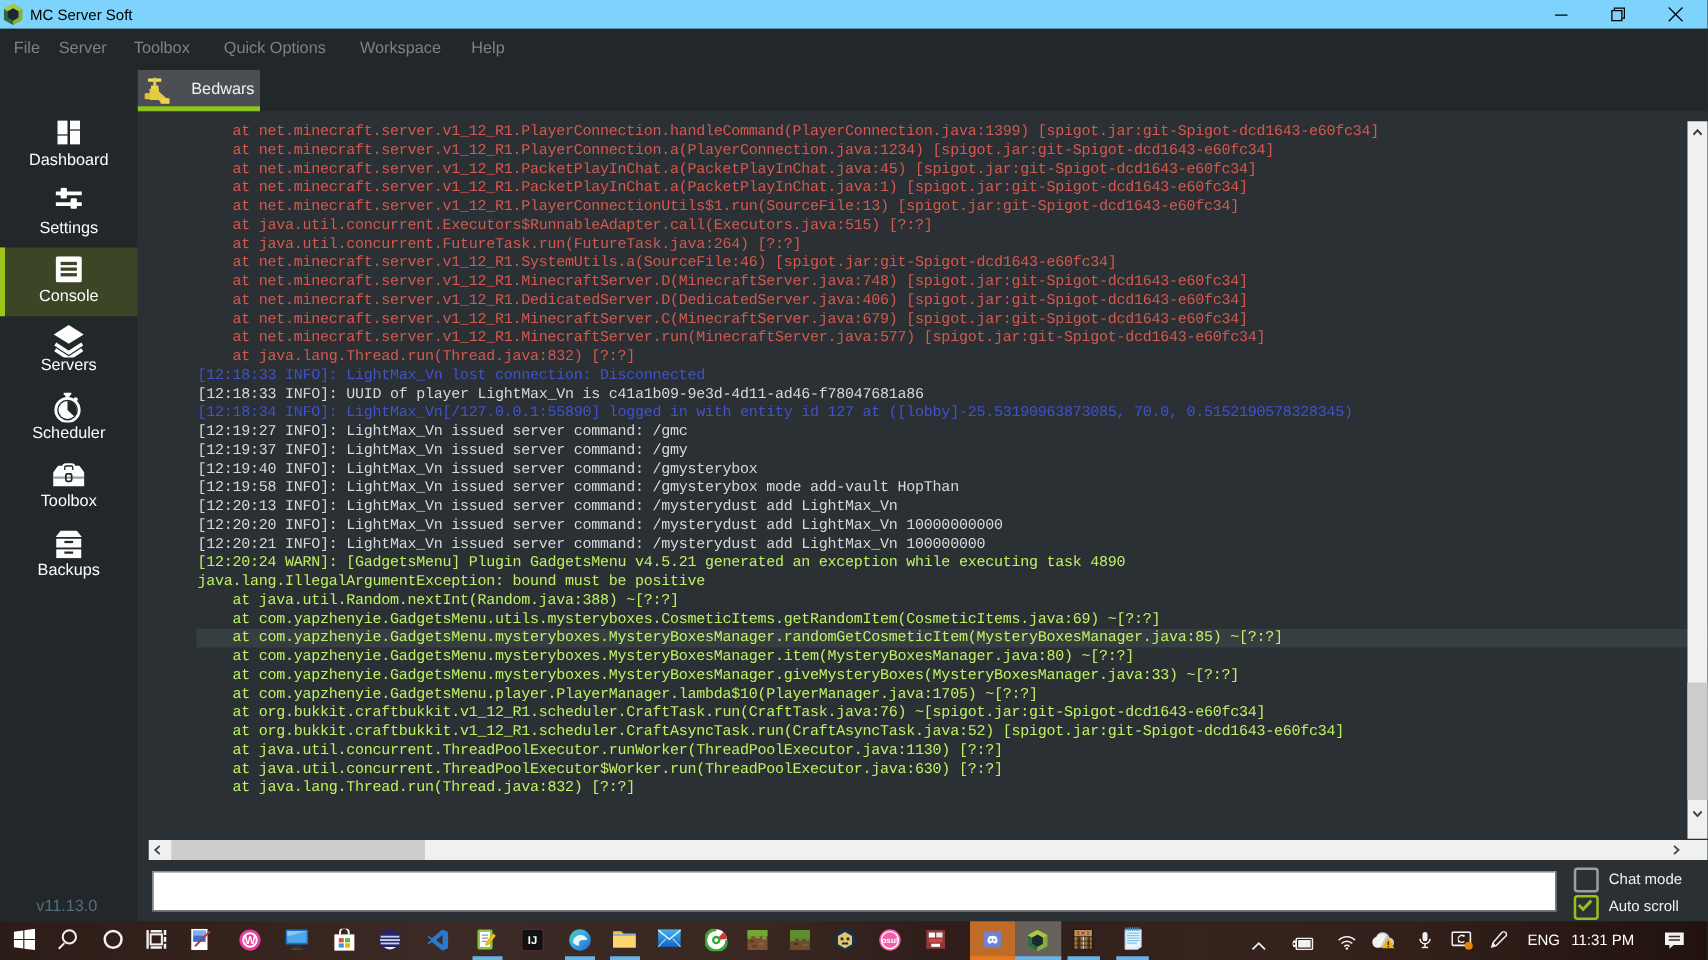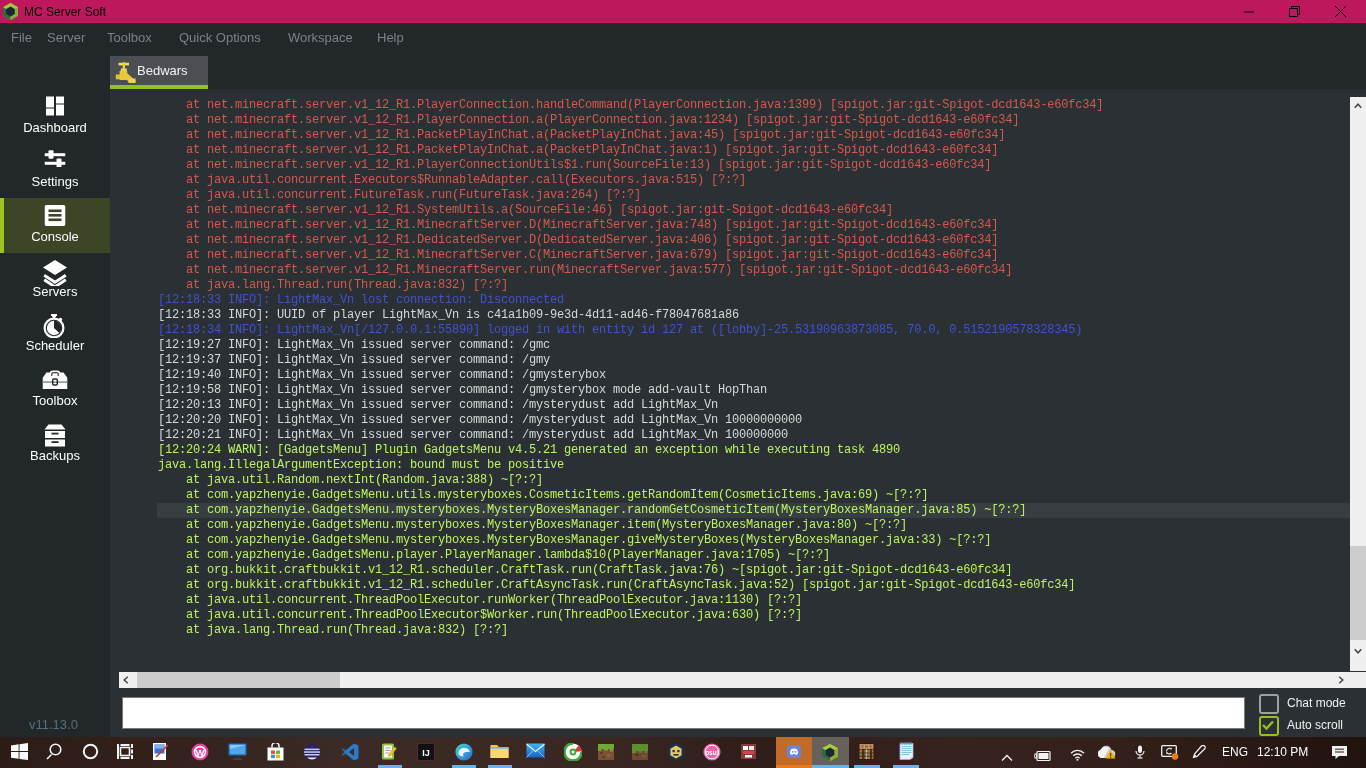--- a/index.html
+++ b/index.html
@@ -1,23 +1,23 @@
 <!DOCTYPE html>
 <html><head><meta charset="utf-8">
 <style>
 html,body{margin:0;padding:0;width:1366px;height:768px;overflow:hidden;background:#2a3033;font-family:"Liberation Sans",sans-serif;}
 .abs{position:absolute;}
-#titlebar{position:absolute;left:0;top:0;width:1366px;height:23px;background:#be185d;}
+#titlebar{position:absolute;left:0;top:0;width:1366px;height:23px;background:#7dd3fc;}
 #title{position:absolute;left:24px;top:5px;font-size:12px;color:#000;}
 #menubar{position:absolute;left:0;top:23px;width:1366px;height:33px;background:#22282a;}
 .menuitem{position:absolute;top:7px;font-size:13px;color:#7b8285;}
 #tabrow{position:absolute;left:0;top:56px;width:1366px;height:33px;background:#22282a;}
 #tab{position:absolute;left:110px;top:56px;width:98px;height:29px;background:#4b4f53;}
 #tabul{position:absolute;left:110px;top:85px;width:98px;height:4px;background:#8fc320;}
-#tabtxt{position:absolute;left:27px;top:7px;font-size:13px;color:#f2f2f2;}
+#tabtxt{position:absolute;left:43px;top:7px;font-size:13px;color:#f2f2f2;}
 #sidebar{position:absolute;left:0;top:56px;width:110px;height:681px;background:#22282a;}
 .sbitem{position:absolute;left:0;width:110px;height:55px;}
 .sbitem .lbl{position:absolute;top:31px;width:110px;text-align:center;font-size:13px;color:#fdfdfd;}
 .sbitem svg{position:absolute;left:50%;transform:translateX(-50%);top:7px;}
 #sbsel{position:absolute;left:0;top:197.9px;width:110px;height:54.7px;background:#3d4527;}
 #sbselbar{position:absolute;left:0;top:197.9px;width:4px;height:54.7px;background:#9ec41e;}
 #version{position:absolute;left:29px;top:717px;width:110px;font-size:13px;font-weight:normal;color:#53707c;}
 #content{position:absolute;left:110px;top:89px;width:1256px;height:648px;background:#2a3033;}
 #console{position:absolute;left:121px;top:98px;width:1229px;height:574px;overflow:hidden;font-family:"Liberation Mono",monospace;font-size:12px;letter-spacing:-0.2px;margin-left:36px;}
 #console div{height:15px;line-height:15px;white-space:pre;padding-left:1px;}
@@ -468,18 +468,18 @@
       <rect x="0.7" y="0.7" width="14.6" height="10.6" rx="1" fill="none" stroke="#f2f2f2" stroke-width="1.3"></rect>
       <path d="M5.5,6 A3,3 0 0 1 10.5,4 M10.5,8 A3,3 0 0 1 5.5,6.5" fill="none" stroke="#f2f2f2" stroke-width="1.1"></path>
       <path d="M10.5,2.5 L10.5,4.5 L8.8,4 Z M5.5,9.5 L5.5,7.5 L7.2,8 Z" fill="#f2f2f2"></path>
       <circle cx="14" cy="11.5" r="3.2" fill="#e8820c"></circle>
     </svg></div>
 <div class="trayico" style="left:1192px;top:745px"><svg width="14" height="14" viewBox="0 0 14 14">
       <path d="M9.5,1 Q11,-0.5 12.5,1 Q14,2.5 12.5,4 L5,11.5 L1.5,12.5 L2.5,9 Z" fill="none" stroke="#f2f2f2" stroke-width="1.2"></path>
       <path d="M1.5,12.5 L2.5,9 L5,11.5 Z" fill="#f2f2f2"></path>
     </svg></div>
 <div class="traytxt" style="left:1222px;">ENG</div>
-<div class="traytxt" style="left:1257px;">12:10 PM</div>
+<div class="traytxt" style="left:1257px;">11:31 PM</div>
 <div class="tbi" style="left:1331px;top:745px"><svg width="17" height="15" viewBox="0 0 17 15">
       <path d="M1,1 L16,1 L16,11 L8,11 L4.5,14 L4.5,11 L1,11 Z" fill="#f2f2f2"></path>
       <line x1="4" y1="4.2" x2="13" y2="4.2" stroke="#3a2a20" stroke-width="1.1"></line>
       <line x1="4" y1="7" x2="13" y2="7" stroke="#3a2a20" stroke-width="1.1"></line>
     </svg></div>
 
 </body></html>

